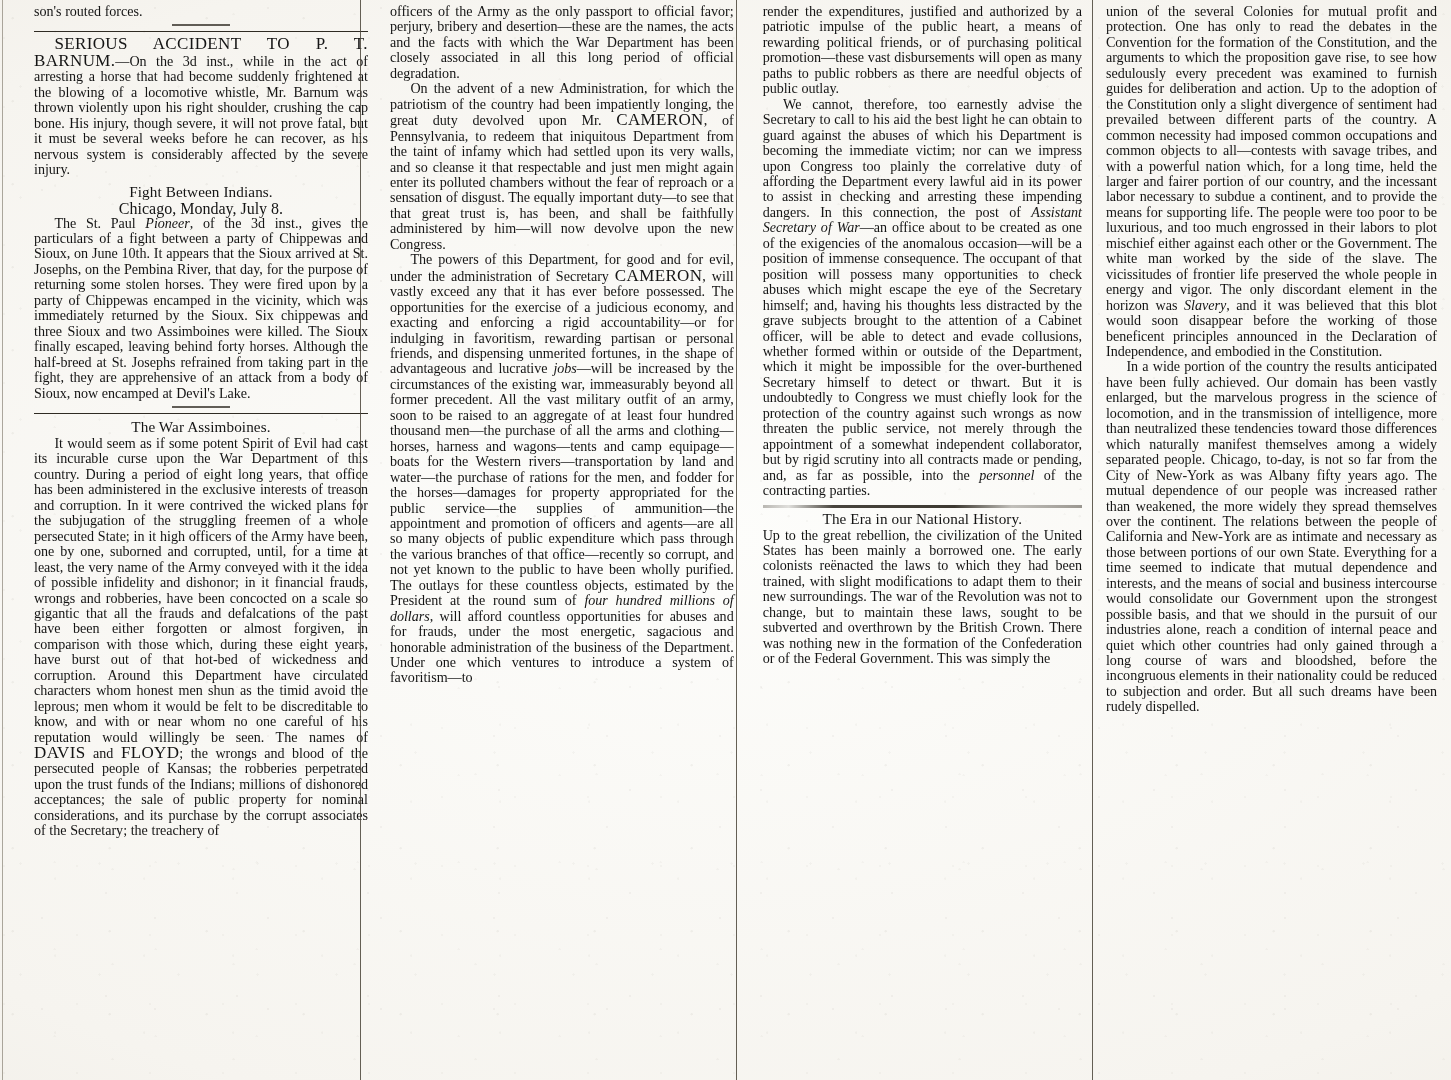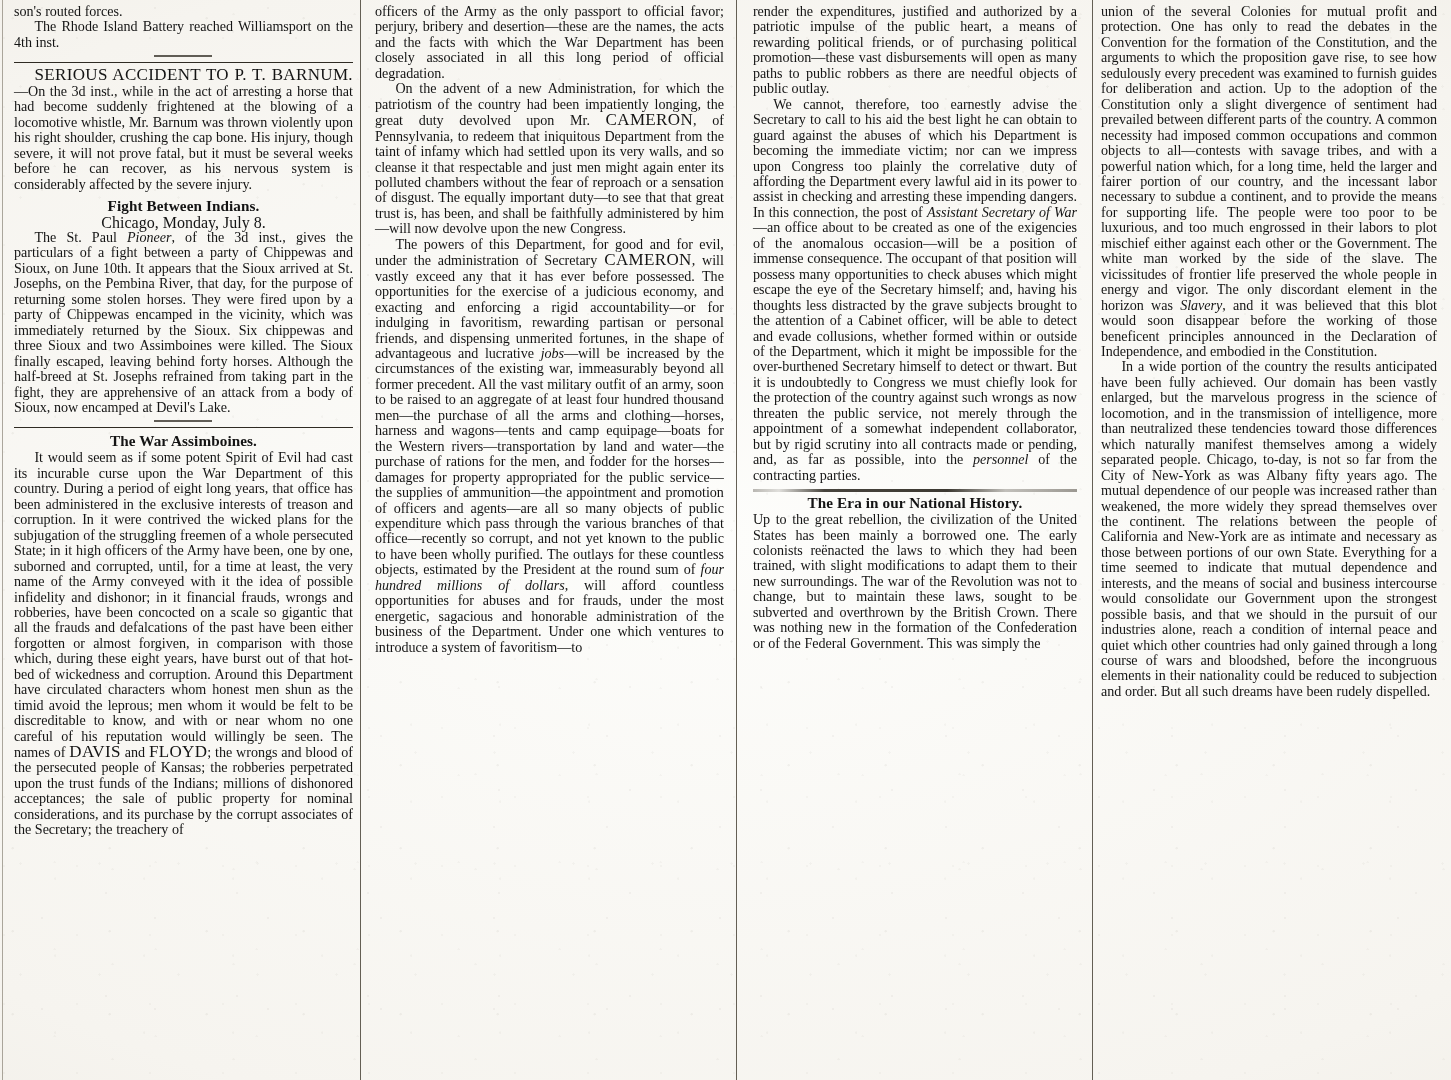--- a/index.html
+++ b/index.html
@@ -50,21 +50,21 @@
     display: flex;
     height: 1080px;
     box-sizing: border-box;
     padding: 4px 6px 2px 6px;
   }
   .col {
     position: relative;
     box-sizing: border-box;
     overflow: hidden;
   }
-  .col-1 { width: 360px; padding: 0 10px 0 8px; }
+  .col-1 { width: 360px; padding: 0 10px 0 8px; margin-left: 20px; }
   .col-2 { width: 376px; padding: 0 12px 0 12px; }
   .col-3 { width: 356px; padding: 0 12px 0 17px; }
   .col-4 { width: 359px; padding: 0 8px 0 12px; }
 
   
   .rule {
     position: absolute;
     top: 0;
     bottom: 0;
     width: 0;
@@ -88,21 +88,21 @@
     word-spacing: .2px;
     hyphens: none;
   }
   p.noind { text-indent: 0; }
   .caps { text-transform: uppercase; font-size: 17px; letter-spacing: .35px; }
   i, .ital { }
 
   
   .hl {
     text-align: center;
-    font-weight: bold;
+    font-weight: normal;
     font-size: 15.2px;
     line-height: 17px;
     margin: 2px 0 1px 0;
     letter-spacing: .1px;
   }
   .dateline {
     text-align: center;
     font-size: 16px;
     line-height: 15px;
     margin: 0 0 0 0;
@@ -142,21 +142,20 @@
   <div class="rule redge"></div>
   <div class="rule r1"></div>
   <div class="rule r2"></div>
   <div class="rule r3"></div>
 
   <div class="columns">
 
     <div class="col col-1">
 
       <p class="noind">son's routed forces.</p>
-      <p>The Rhode Island Battery reached Williamsport on the 4th inst.</p>
 
       <div class="hr-short"></div>
       <div class="band-sep"></div>
 
       <p><span class="caps">Serious Accident to P. T. Barnum.</span><span>—On the 3d inst., while in the act of arresting a horse that had become suddenly frightened at the blowing of a locomotive whistle, Mr. Barnum was thrown violently upon his right shoulder, crushing the cap bone. His injury, though severe, it will not prove fatal, but it must be several weeks before he can recover, as his nervous system is considerably affected by the severe injury.</span></p>
 
       <div class="gap"></div>
 
       <div class="hl">Fight Between Indians.</div>
       <div class="dateline">Chicago, Monday, July 8.</div>

